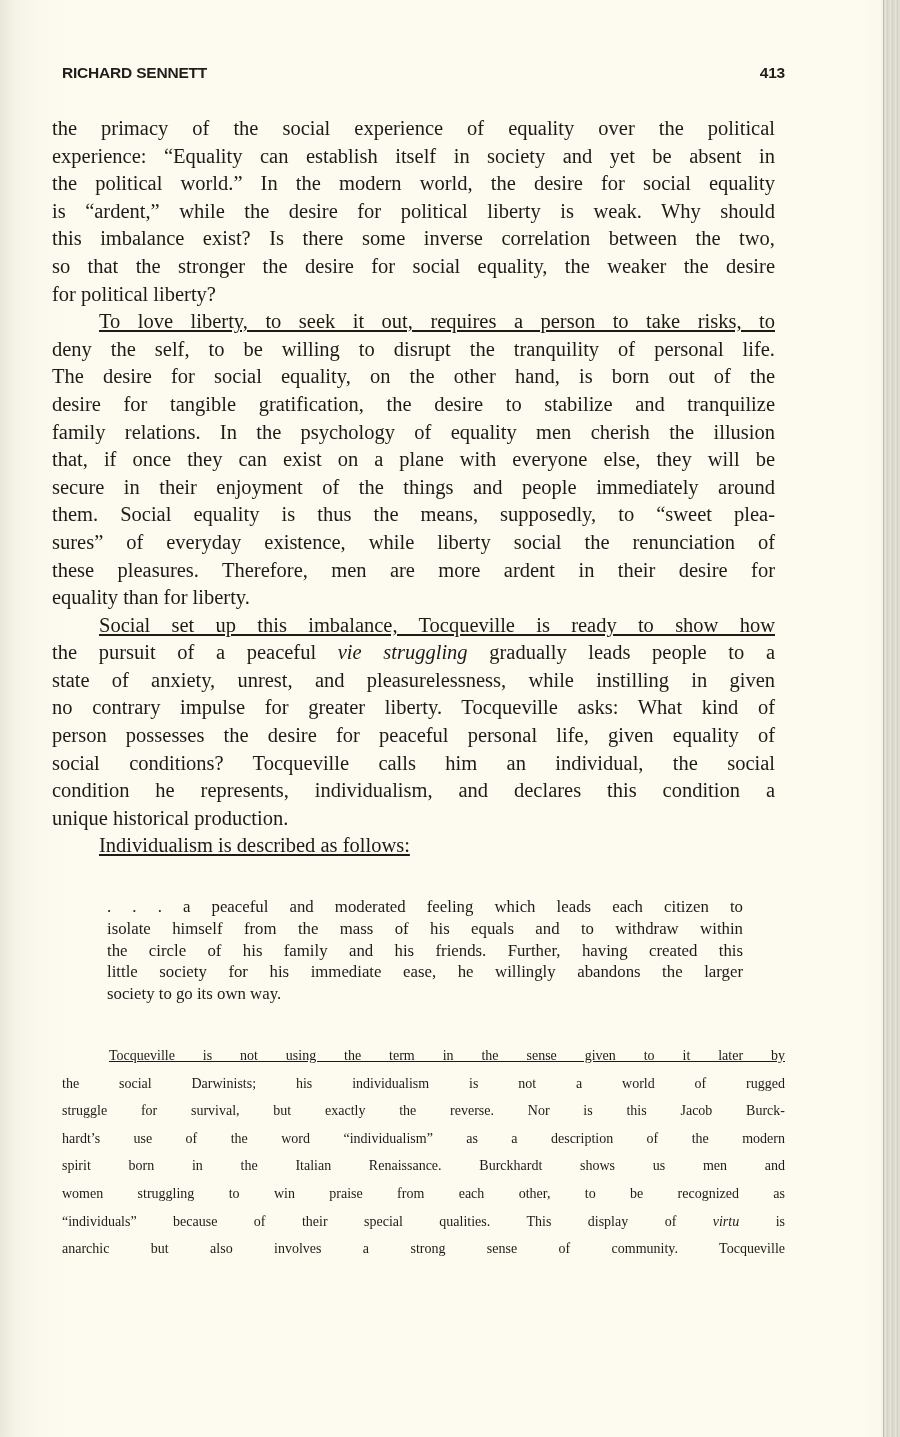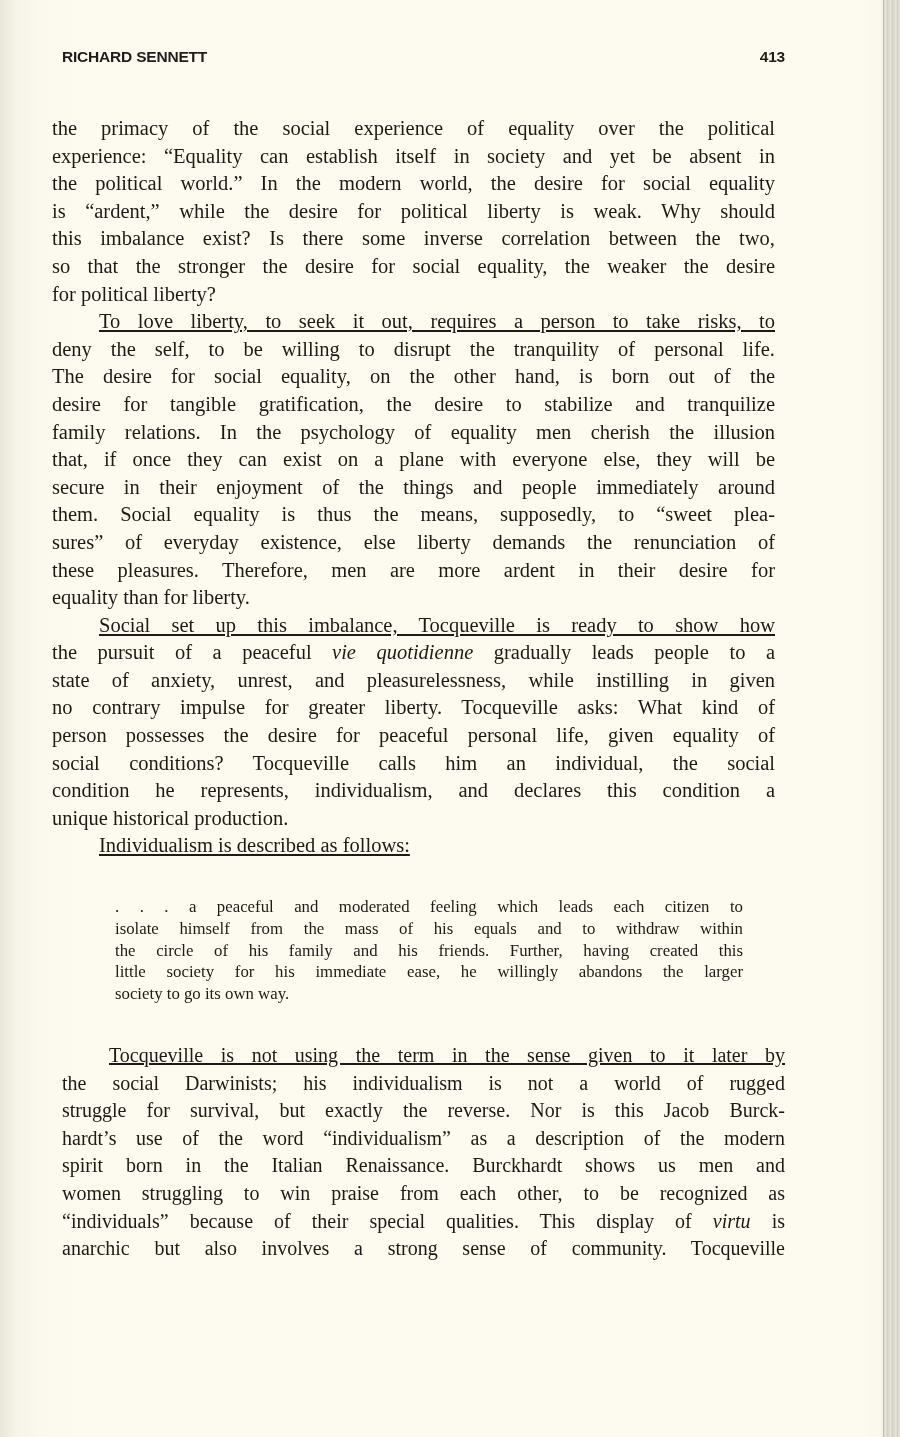--- a/index.html
+++ b/index.html
@@ -23,21 +23,21 @@
   }
   .page-edge {
     position: absolute;
     right: 0; top: 0;
     width: 16px; height: 1437px;
     background: repeating-linear-gradient(to right, #d8d5ca 0px, #ebe8de 2px, #cfccc1 3px, #e3e0d5 5px);
     border-left: 1px solid #bfbcb1;
   }
   .running-head {
     position: absolute;
-    top: 48px;
+    top: 64px;
     left: 62px;
     width: 723px;
     height: 22px;
     font-family: "Liberation Sans", "DejaVu Sans", sans-serif;
     font-weight: bold;
     font-size: 15.5px;
     letter-spacing: -0.2px;
     color: #1f1d1a;
   }
   .running-head .author { position: absolute; left: 0; top: 0; }
@@ -66,28 +66,28 @@
   .line span.i { font-style: italic; }
 
   .extract {
     position: absolute;
     top: 896px;
     left: 107px;
     width: 636px;
     font-size: 16.8px;
     line-height: 21.8px;
   }
-  .extract .line { height: 21.8px; margin-left: 8px; }
+  .extract .line { height: 21.8px; }
 
   .body-text-2 {
     position: absolute;
     top: 1042px;
     left: 62px;
     width: 723px;
-    font-size: 20px;
+    font-size: 14px;
     line-height: 27.6px;
   }
 </style>
 </head>
 <body>
 
 <div class="page">
   <div class="page-edge"></div>
 
   <div class="running-head">
@@ -109,28 +109,28 @@
 
     <div>
       <span class="line indent">To love liberty, to seek it out, requires a person to take risks, to</span>
       <span class="line">deny the self, to be willing to disrupt the tranquility of personal life.</span>
       <span class="line">The desire for social equality, on the other hand, is born out of the</span>
       <span class="line">desire for tangible gratification, the desire to stabilize and tranquilize</span>
       <span class="line">family relations. In the psychology of equality men cherish the illusion</span>
       <span class="line">that, if once they can exist on a plane with everyone else, they will be</span>
       <span class="line">secure in their enjoyment of the things and people immediately around</span>
       <span class="line">them. Social equality is thus the means, supposedly, to “sweet plea-</span>
-      <span class="line">sures” of everyday existence, else liberty demands the renunciation of</span>
+      <span class="line">sures” of everyday existence, while liberty social the renunciation of</span>
       <span class="line">these pleasures. Therefore, men are more ardent in their desire for</span>
       <span class="line last">equality than for liberty.</span>
     </div>
 
     <div>
       <span class="line indent">Social set up this imbalance, Tocqueville is ready to show how</span>
-      <span class="line"><span>the pursuit of a peaceful </span><span class="i">vie quotidienne</span><span> gradually leads people to a</span></span>
+      <span class="line"><span>the pursuit of a peaceful </span><span class="i">vie struggling</span><span> gradually leads people to a</span></span>
       <span class="line">state of anxiety, unrest, and pleasurelessness, while instilling in given</span>
       <span class="line">no contrary impulse for greater liberty. Tocqueville asks: What kind of</span>
       <span class="line">person possesses the desire for peaceful personal life, given equality of</span>
       <span class="line">social conditions? Tocqueville calls him an individual, the social</span>
       <span class="line">condition he represents, individualism, and declares this condition a</span>
       <span class="line last">unique historical production.</span>
     </div>
 
     <div>
       <span class="line indent last">Individualism is described as follows:</span>

